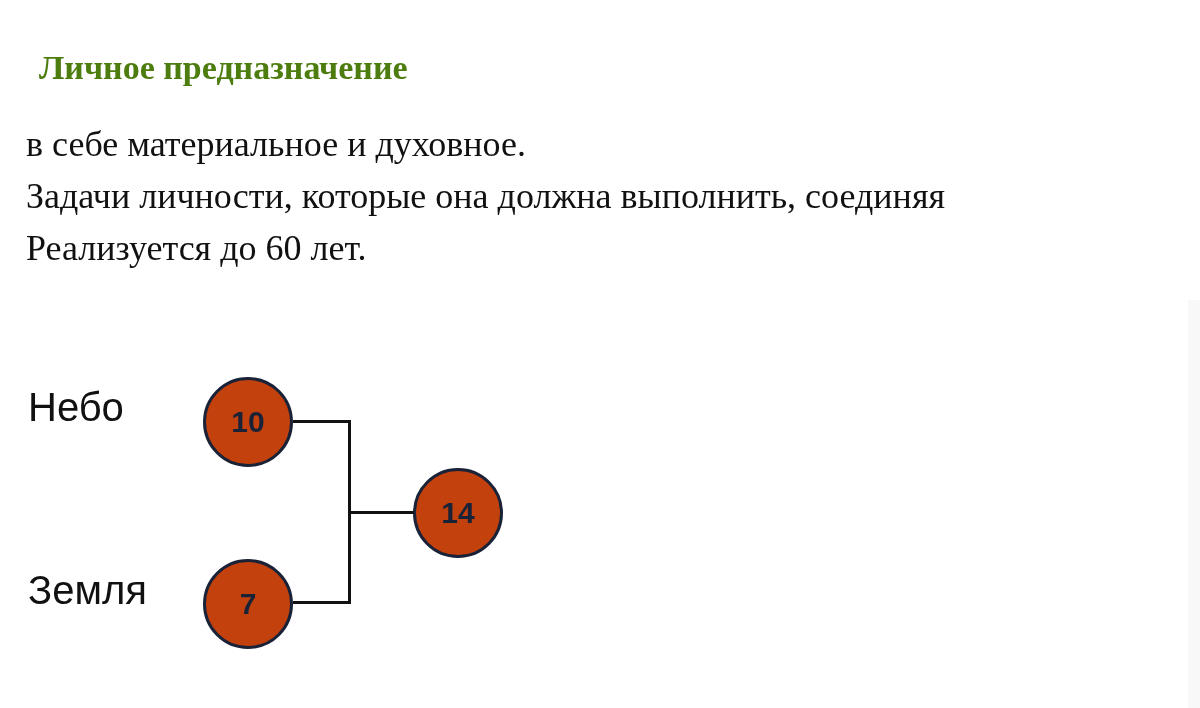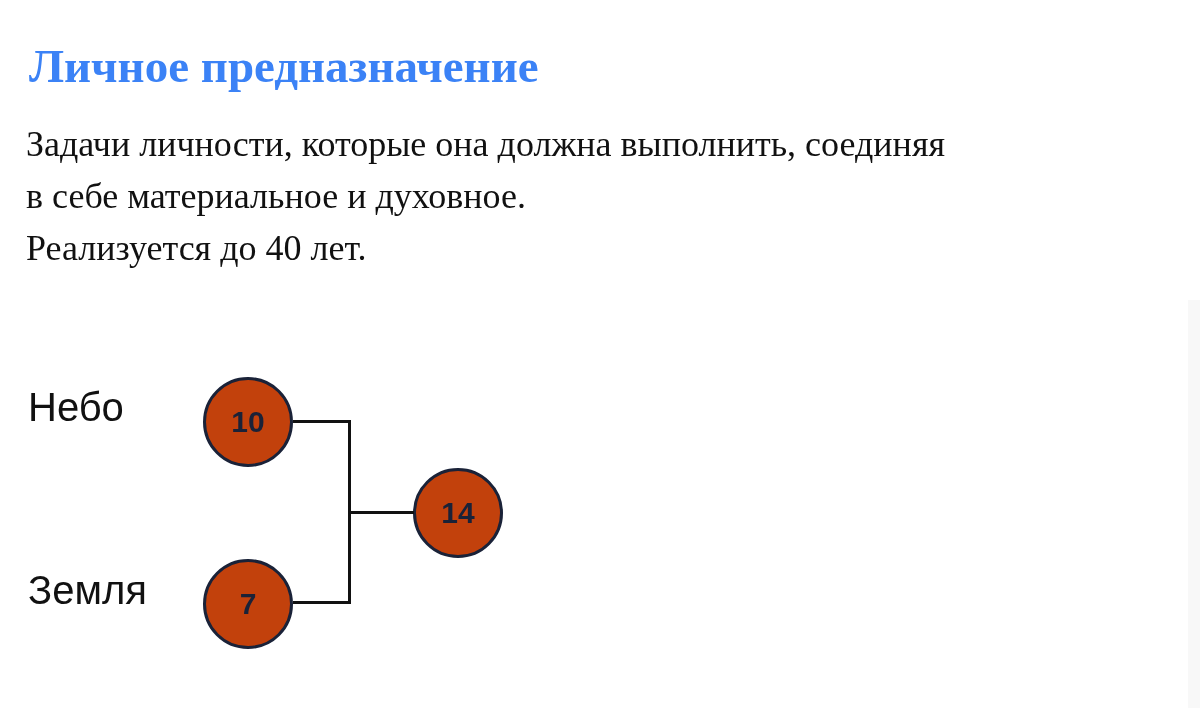--- a/index.html
+++ b/index.html
@@ -1,33 +1,33 @@
 <!DOCTYPE html>
 <html><head>
 <meta charset="utf-8">
 <style>
   html, body { margin:0; padding:0; }
   body { width:1200px; height:708px; background:#ffffff; position:relative; overflow:hidden; }
-  .title { position:absolute; left:26px; top:36px; font-family:"Liberation Serif", serif; font-weight:bold; font-size:47px; color:#3b82f6; margin:3px; }
+  .title { position:absolute; left:26px; top:36px; font-family:"Liberation Serif", serif; font-weight:bold; font-size:34px; color:#4d7c0f; margin:13px; }
   .para { position:absolute; left:26px; top:118px; font-family:"Liberation Serif", serif; font-size:36px; line-height:52px; color:#111; width:1170px; }
   .para div { white-space:nowrap; }
   .label { position:absolute; font-family:"Liberation Sans", sans-serif; font-size:40px; color:#111; }
   .node { position:absolute; box-sizing:border-box; border:3px solid #1a2238; border-radius:50%; background:#c2410c; display:flex; align-items:center; justify-content:center; font-family:"Liberation Sans", sans-serif; font-weight:bold; color:#1a2238; font-size:30px; }
   .line { position:absolute; background:#111; }
   .edge-strip { position:absolute; right:0; top:300px; width:12px; height:408px; background:#f8f8f8; }
 </style>
 </head>
 <body>
 
 <h1 class="title">Личное предназначение</h1>
 
 <div class="para">
+  <div>в себе материальное и духовное.</div>
   <div>Задачи личности, которые она должна выполнить, соединяя</div>
-  <div>в себе материальное и духовное.</div>
-  <div>Реализуется до 40 лет.</div>
+  <div>Реализуется до 60 лет.</div>
 </div>
 
 <div>
   <span class="label" style="left:28px; top:385px;">Небо</span>
   <span class="label" style="left:28px; top:568px;">Земля</span>
 
   <div class="node" style="left:203px; top:377px; width:90px; height:90px;">10</div>
   <div class="node" style="left:203px; top:559px; width:90px; height:90px;">7</div>
   <div class="node" style="left:413px; top:468px; width:90px; height:90px;">14</div>
 

